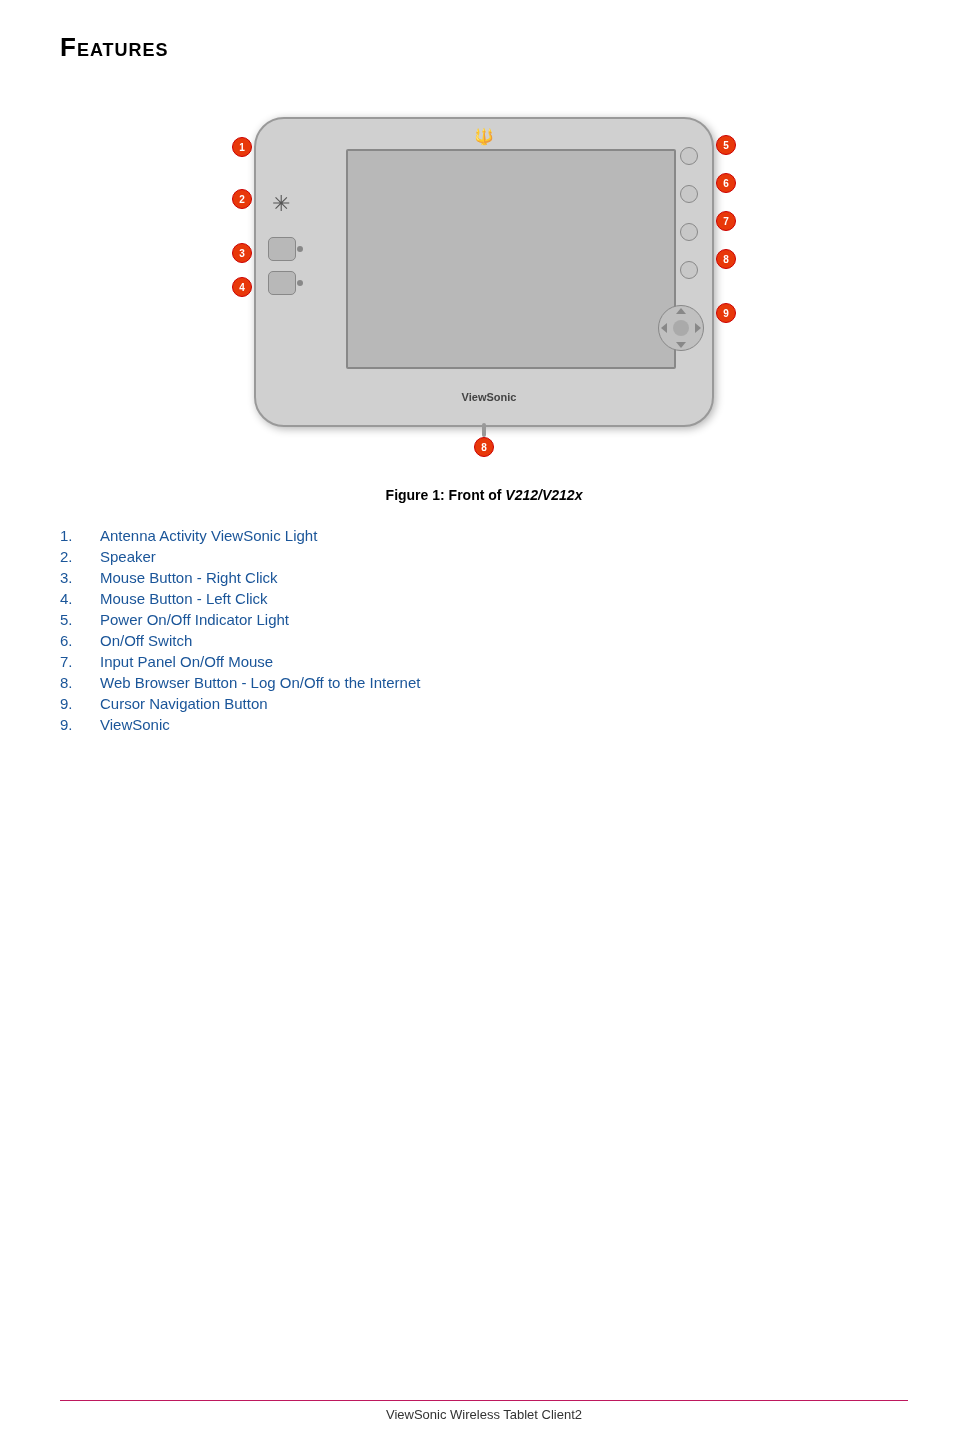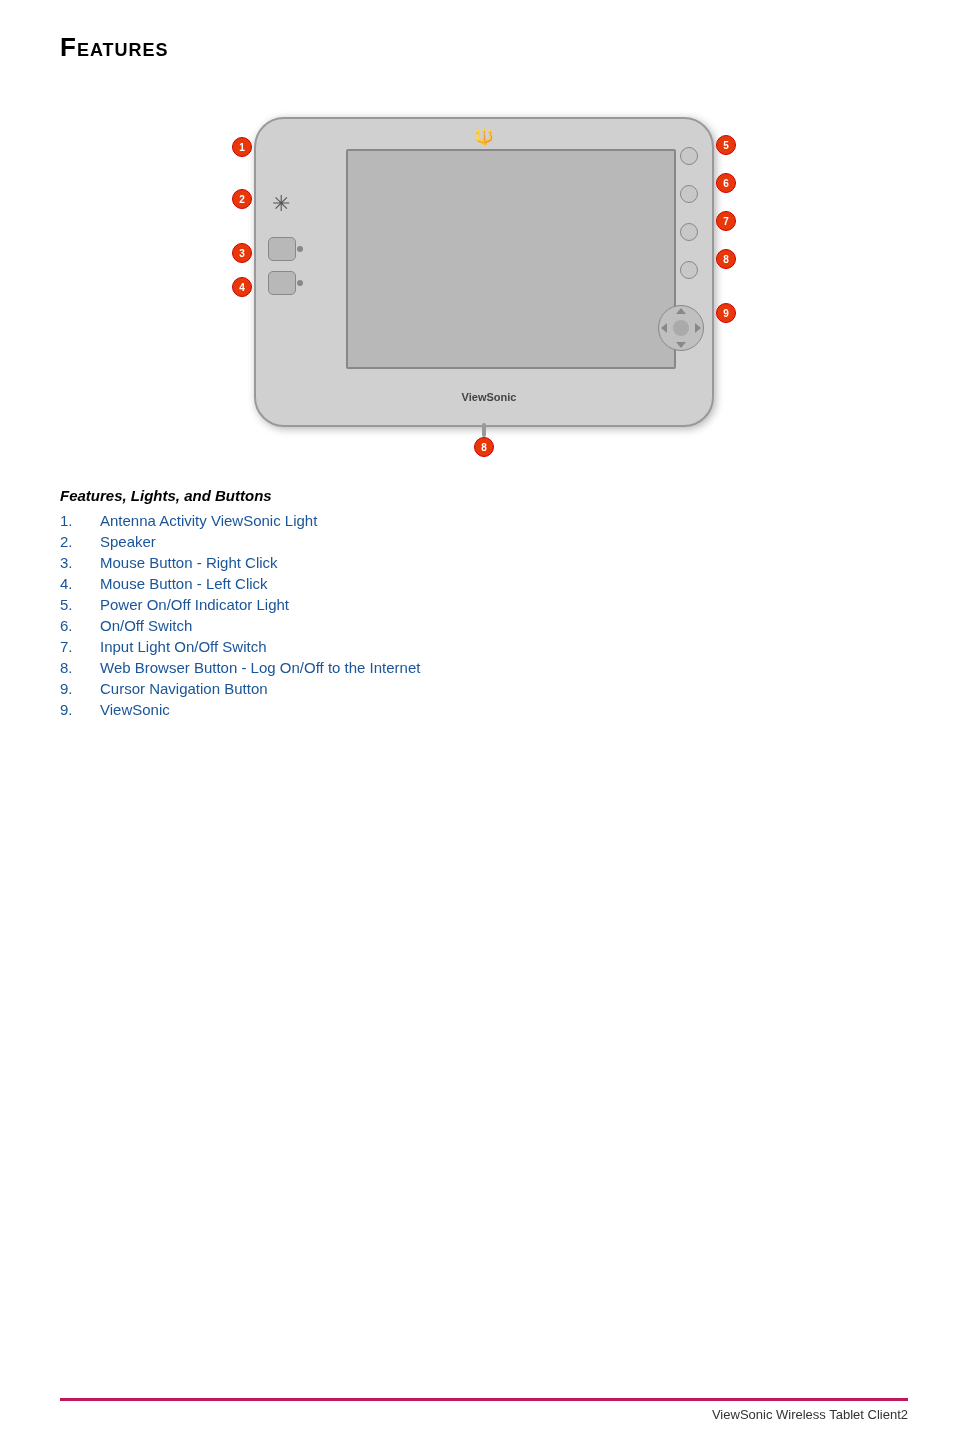--- a/index.html
+++ b/index.html
@@ -153,23 +153,23 @@
       color: #1a5599;
     }
 
     
     .page-footer {
       position: absolute;
       bottom: 20px;
       left: 60px;
       right: 60px;
       display: flex;
-      justify-content: flex-end;
+      justify-content: center;
       align-items: center;
-      border-top: 3px solid #be185d;
+      border-top: 1px solid #be185d;
       padding-top: 6px;
       font-size: 13px;
       color: #333;
       margin-top: 36px;
     }
 
     
     .antenna-icon {
       position: absolute;
       top: 8px;
@@ -271,22 +271,24 @@
         <span>9</span>
       </div>
 
       <div class="callout" style="left: 50%; transform: translateX(-50%); bottom: -10px;">
         <span>8</span>
       </div>
 
     </div>
   </div>
 
-
-  <div class="feature-list-title">Features, Lights, and Buttons</div>
+  <div class="figure-caption">
+    <span>Figure 1: Front of </span><em>V212/V212x</em>
+  </div>
+
 
   <ul class="feature-list">
     <li>
       <span class="num">1.</span>
       <span class="feat-text">Antenna Activity ViewSonic Light</span>
     </li>
     <li>
       <span class="num">2.</span>
       <span class="feat-text">Speaker</span>
     </li>
@@ -301,21 +303,21 @@
     <li>
       <span class="num">5.</span>
       <span class="feat-text">Power On/Off Indicator Light</span>
     </li>
     <li>
       <span class="num">6.</span>
       <span class="feat-text">On/Off Switch</span>
     </li>
     <li>
       <span class="num">7.</span>
-      <span class="feat-text">Input Light On/Off Switch</span>
+      <span class="feat-text">Input Panel On/Off Mouse</span>
     </li>
     <li>
       <span class="num">8.</span>
       <span class="feat-text">Web Browser Button - Log On/Off to the Internet</span>
     </li>
     <li>
       <span class="num">9.</span>
       <span class="feat-text">Cursor Navigation Button</span>
     </li>
     <li>

